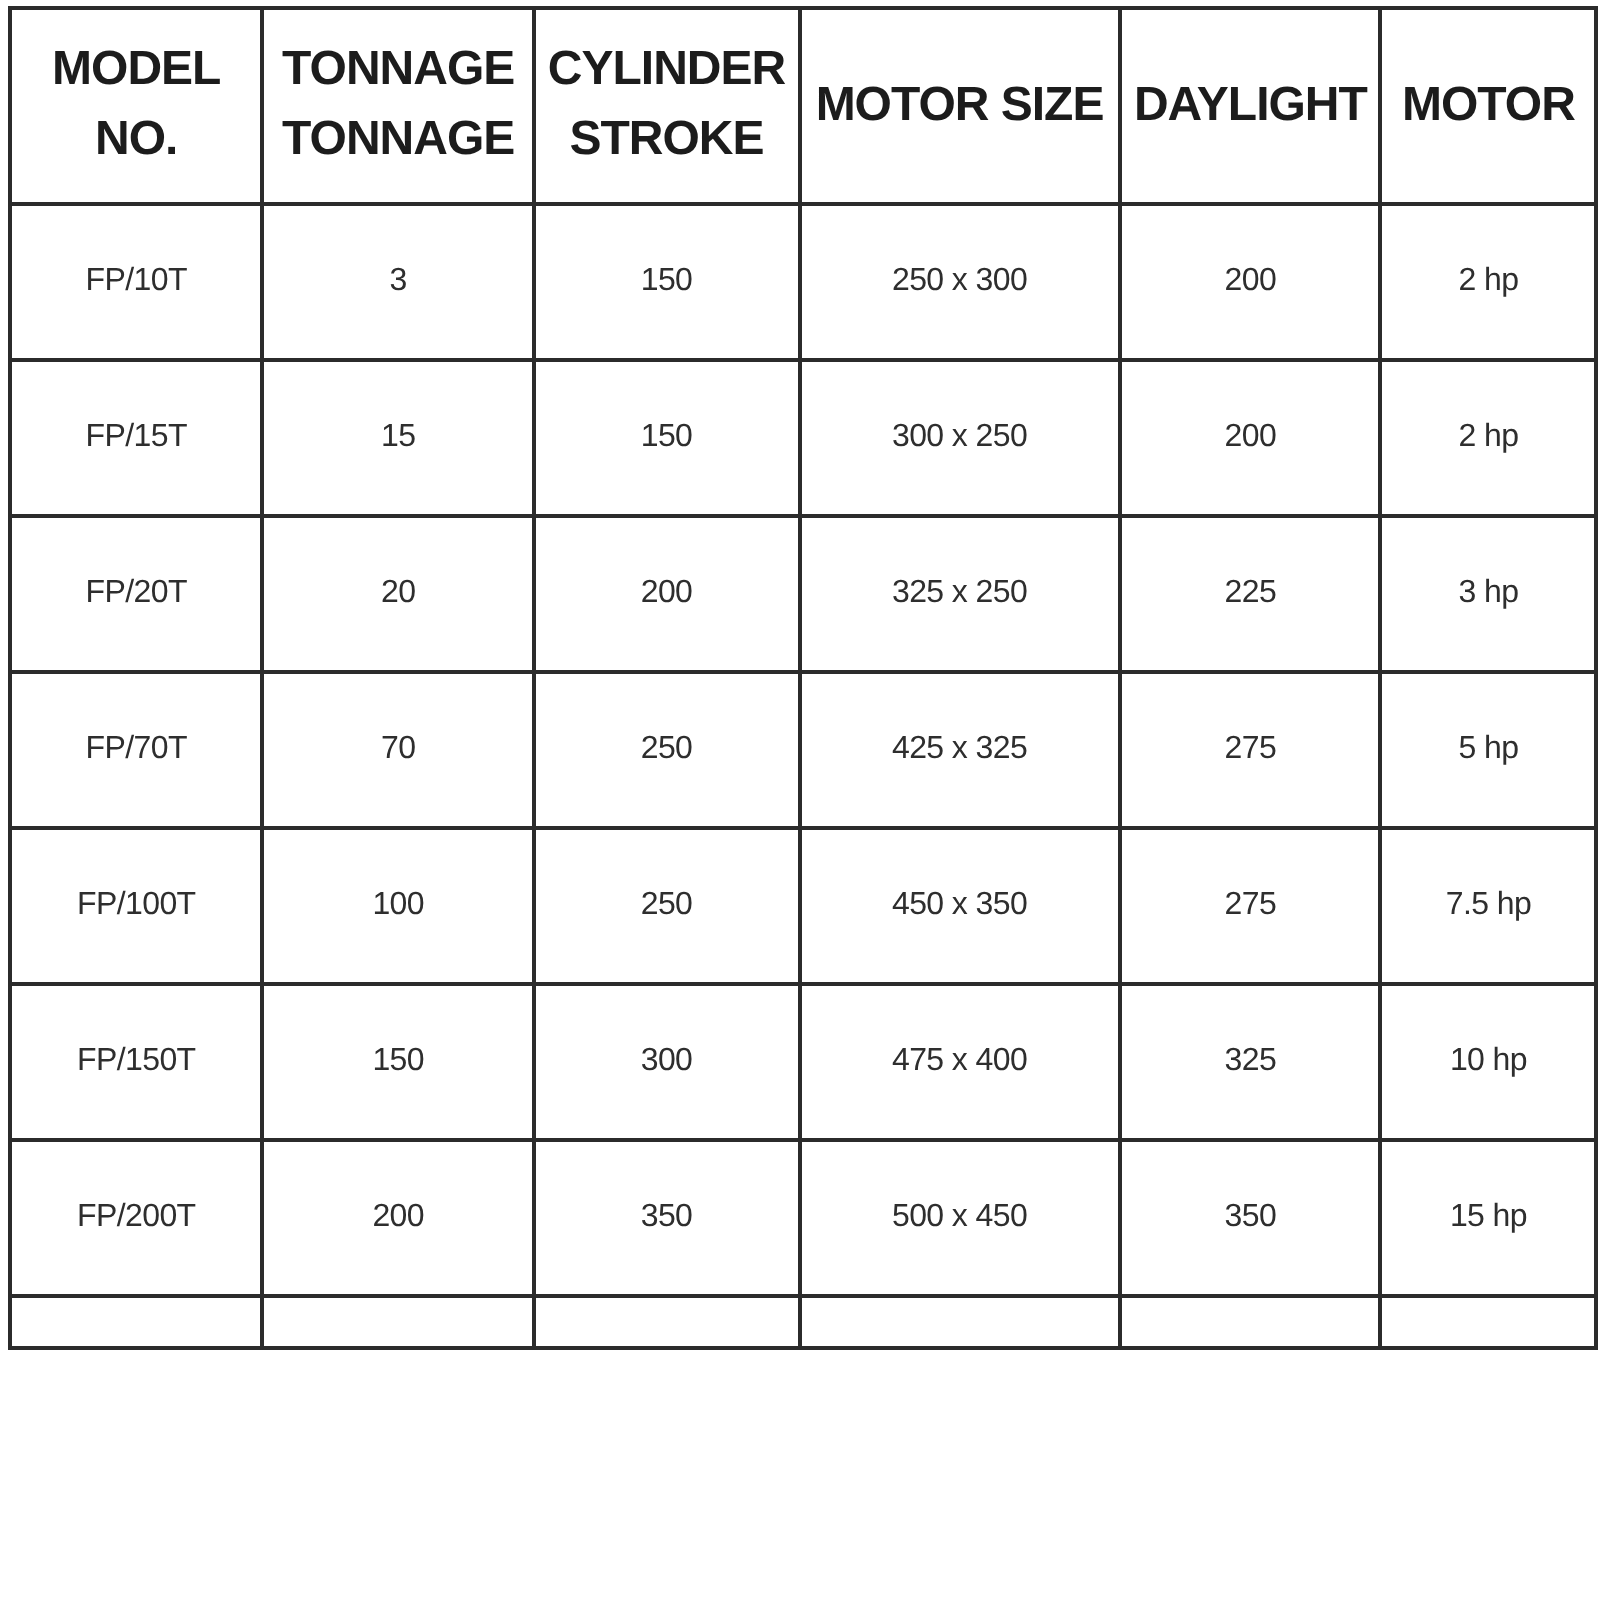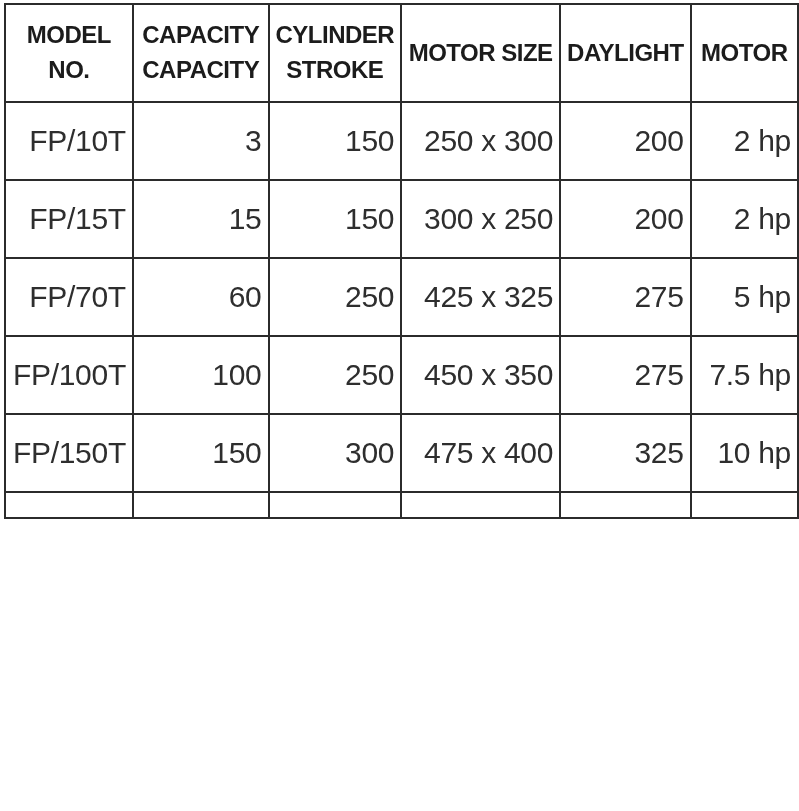--- a/index.html
+++ b/index.html
@@ -28,46 +28,45 @@
   table.spec-table th {
     height: 96px;
     font-size: 24px;
     font-weight: bold;
     letter-spacing: -0.5px;
     line-height: 1.45;
     color: #1c1c1c;
   }
   table.spec-table td {
     height: 76px;
-    font-size: 30px;
+    font-size: 16px;
     font-weight: normal;
     letter-spacing: -0.3px;
     color: #2e2e2e;
-    text-align: right;
   }
   table.spec-table tr.partial-row td {
     height: 24px; 
   }
 </style>
 </head>
 <body>
 
 <table class="spec-table">
   <colgroup>
     <col style="width:128px">
     <col style="width:136px">
     <col style="width:128px">
     <col style="width:164px">
     <col style="width:128px">
     <col style="width:108px">
   </colgroup>
   <thead>
     <tr>
       <th>MODEL NO.</th>
-      <th>CAPACITY CAPACITY</th>
+      <th>TONNAGE TONNAGE</th>
       <th>CYLINDER STROKE</th>
       <th>MOTOR SIZE</th>
       <th>DAYLIGHT</th>
       <th>MOTOR</th>
     </tr>
   </thead>
   <tbody>
     <tr>
       <td>FP/10T</td>
       <td>3</td>
@@ -78,22 +77,30 @@
     </tr>
     <tr>
       <td>FP/15T</td>
       <td>15</td>
       <td>150</td>
       <td>300 x 250</td>
       <td>200</td>
       <td>2 hp</td>
     </tr>
     <tr>
+      <td>FP/20T</td>
+      <td>20</td>
+      <td>200</td>
+      <td>325 x 250</td>
+      <td>225</td>
+      <td>3 hp</td>
+    </tr>
+    <tr>
       <td>FP/70T</td>
-      <td>60</td>
+      <td>70</td>
       <td>250</td>
       <td>425 x 325</td>
       <td>275</td>
       <td>5 hp</td>
     </tr>
     <tr>
       <td>FP/100T</td>
       <td>100</td>
       <td>250</td>
       <td>450 x 350</td>
@@ -101,20 +108,28 @@
       <td>7.5 hp</td>
     </tr>
     <tr>
       <td>FP/150T</td>
       <td>150</td>
       <td>300</td>
       <td>475 x 400</td>
       <td>325</td>
       <td>10 hp</td>
     </tr>
+    <tr>
+      <td>FP/200T</td>
+      <td>200</td>
+      <td>350</td>
+      <td>500 x 450</td>
+      <td>350</td>
+      <td>15 hp</td>
+    </tr>
     <tr class="partial-row">
       <td></td>
       <td></td>
       <td></td>
       <td></td>
       <td></td>
       <td></td>
     </tr>
   </tbody>
 </table>

